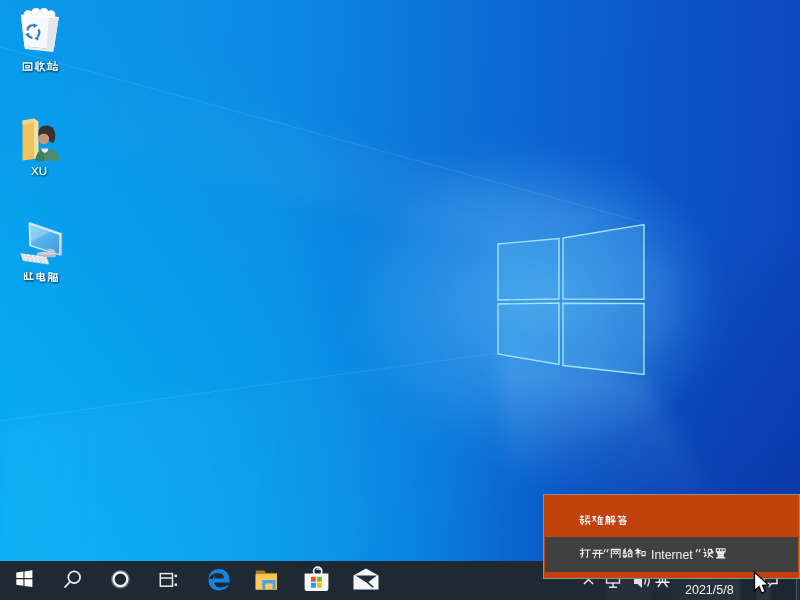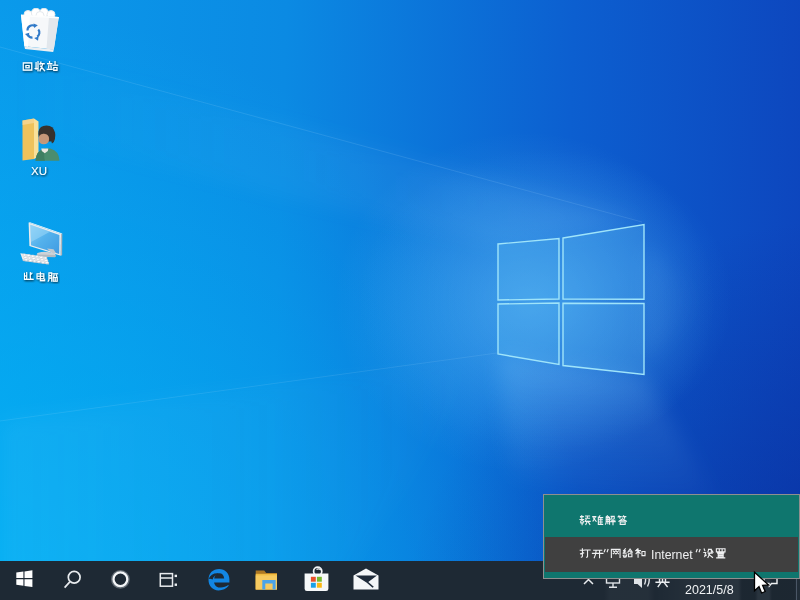--- a/index.html
+++ b/index.html
@@ -5,21 +5,21 @@
 body{width:800px;height:600px;overflow:hidden;position:relative;
  font-family:"Liberation Sans",sans-serif;}
 #wall{position:absolute;left:0;top:0;width:800px;height:600px;
  background:
   radial-gradient(ellipse 260px 210px at 545px 300px, rgba(70,185,250,.40), rgba(70,185,250,0) 72%),
   radial-gradient(circle 800px at -40px 640px, rgba(0,182,246,.85), rgba(0,182,246,0) 80%),
   radial-gradient(circle 580px at 840px 660px, rgba(5,35,140,.62), rgba(5,35,140,0) 76%),
   linear-gradient(92deg,#0a9aeb 0%,#0b8ae3 35%,#0c5fd0 70%,#0d45bd 100%);}
 .tb{position:absolute;left:0;top:561px;width:800px;height:39px;background:#1e2934;}
 .menu{position:absolute;left:543px;top:494px;width:257px;height:85px;
- background:#0f766e;border:1px solid #8f8f8f;box-sizing:border-box;}
+ background:#c2410c;border:1px solid #8f8f8f;box-sizing:border-box;}
 .mrow1{position:absolute;left:1px;top:7px;width:253px;height:35px;}
 .mrow2{position:absolute;left:1px;top:42px;width:253px;height:35px;background:#404040;}
 </style></head>
 <body>
 <div id="wall"></div>
 <svg id="rays" style="position:absolute;left:0;top:0" width="800" height="600">
 <defs>
 <linearGradient id="beamL" x1="0" y1="0" x2="1" y2="0">
  <stop offset="0" stop-color="#9fdcff" stop-opacity="0"></stop>
  <stop offset="1" stop-color="#9fdcff" stop-opacity=".22"></stop>

